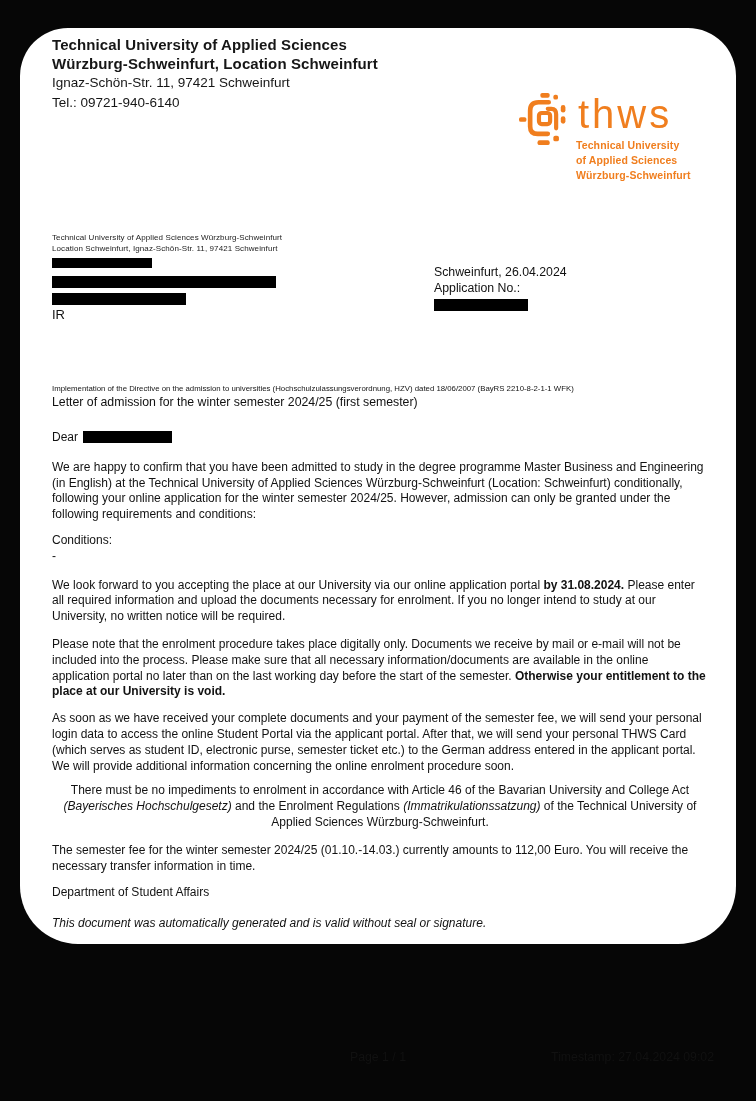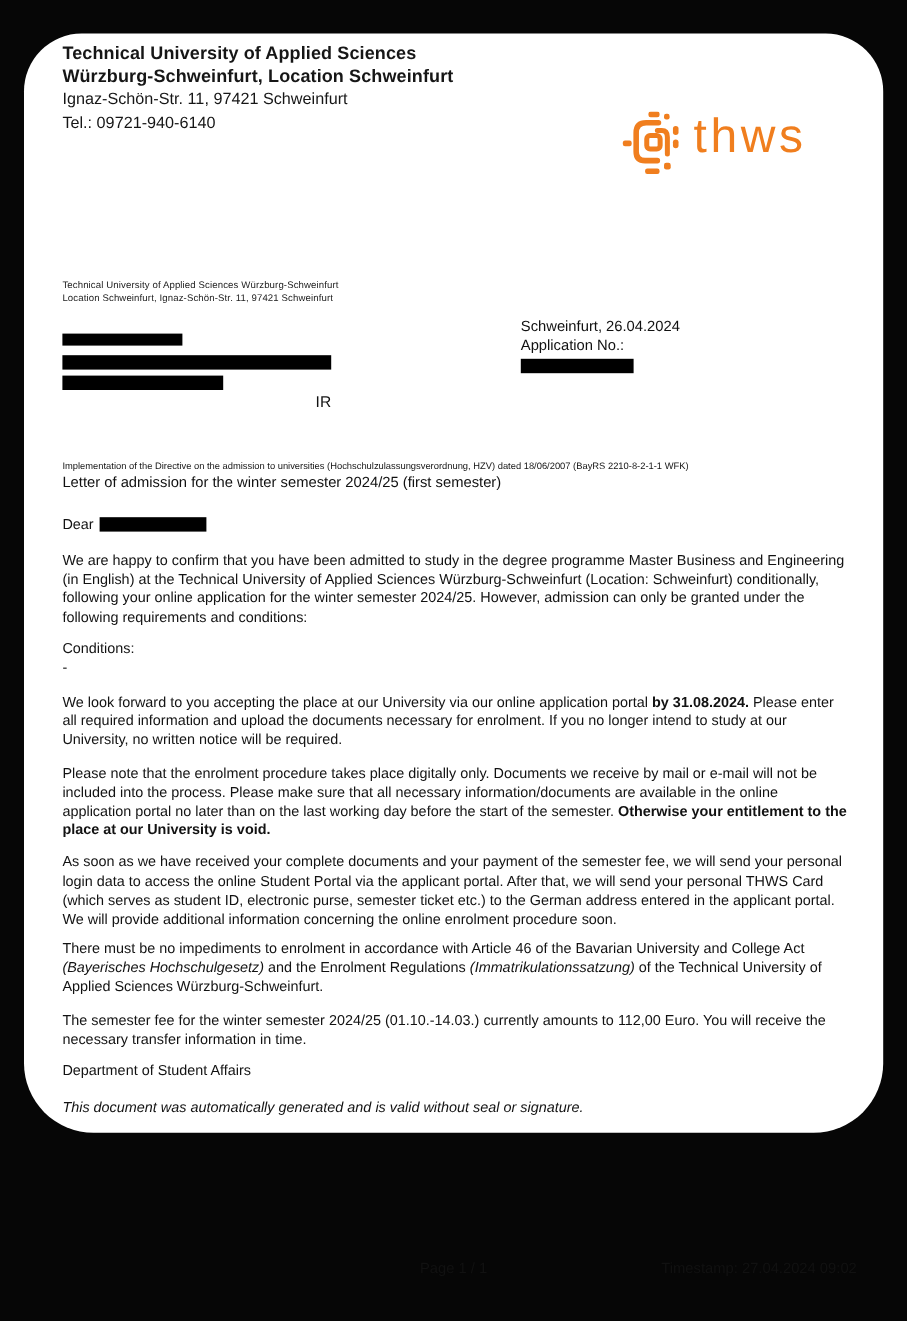--- a/index.html
+++ b/index.html
@@ -17,42 +17,42 @@
   .hdr{position:absolute;left:32px;top:7px;font-size:13.5px;line-height:20px;color:#161616;}
   .hdr .bold-line{font-weight:bold;font-size:15px;line-height:19px;letter-spacing:.1px;}
   
   .logo{position:absolute;left:497px;top:62px;width:215px;height:120px;color:#f07e1e;}
   .logo-icon{position:absolute;left:1px;top:3px;width:54px;height:52px;}
   .logo-word{position:absolute;left:61px;top:4px;font-size:40px;line-height:40px;font-weight:normal;letter-spacing:3px;}
   .logo-tag{position:absolute;left:59px;top:48px;font-size:10.5px;font-weight:bold;line-height:15px;letter-spacing:.1px;}
   
   .sender{position:absolute;left:32px;top:205px;font-size:8px;font-weight:normal;line-height:10.5px;color:#1c1c1c;letter-spacing:.1px;}
   
-  .recip{position:absolute;left:32px;top:250px;text-align:right;}
+  .recip{position:absolute;left:32px;top:230px;}
   .bar{background:#000;}
   .bar-r1{width:100px;height:10px;}
   .bar-r2{width:224px;height:12px;margin-top:8px;}
   .bar-r3{width:134px;height:12px;margin-top:5px;}
   .recip-suffix{font-size:13px;line-height:15px;margin-top:2px;}
   
   .meta{position:absolute;left:414px;top:236px;font-size:12.3px;line-height:16px;}
   .bar-app{width:94px;height:12px;margin-top:3px;}
   
   .refline{position:absolute;left:32px;top:356px;font-size:7.8px;line-height:9px;color:#141414;}
   .subject{position:absolute;left:32px;top:366px;font-size:12.3px;line-height:16px;}
   
   .body{position:absolute;left:32px;top:402px;width:656px;font-size:12px;line-height:15.8px;color:#121212;}
   .body p{margin:0;}
   .bar-inline{display:inline-block;width:89px;height:12px;background:#000;vertical-align:-2px;margin-left:5px;}
   .mt14{margin-top:14px !important;}
   .mt13{margin-top:13px !important;}
   .mt12{margin-top:12px !important;}
   .mt11{margin-top:11px !important;}
   .mt10{margin-top:10px !important;}
-  .mt9{margin-top:9px !important;}
+  .mt9{margin-top:9px !important;text-align:center;}
   .mt15{margin-top:15px !important;}
   .b{font-weight:bold;}
   .i{font-style:italic;}
   
   .footer-page{position:absolute;left:0;right:0;top:1022px;text-align:center;font-size:12.3px;}
   .footer-ts{position:absolute;right:22px;top:1022px;font-size:12.3px;}
 </style>
 </head>
 <body>
 
@@ -76,20 +76,25 @@
         <rect x="20" y="51" width="13" height="5" rx="2"></rect>
         <rect x="37" y="46" width="6" height="6" rx="2"></rect>
       </g>
       <g fill="none" stroke="#f07e1e" stroke-linecap="round">
         <path d="M32 10 H21 Q12 10 12 19 V36 Q12 44 20 44 H31" stroke-width="5"></path>
         <path d="M31 17 H35 Q40 17 40 23 V38" stroke-width="4.5"></path>
         <rect x="21.5" y="21.5" width="12" height="12" rx="3" stroke-width="4.5"></rect>
       </g>
     </svg>
     <div class="logo-word">thws</div>
+    <div class="logo-tag">
+      <div>Technical University</div>
+      <div>of Applied Sciences</div>
+      <div>Würzburg-Schweinfurt</div>
+    </div>
   </div>
 
   <div class="sender">
     <div>Technical University of Applied Sciences Würzburg-Schweinfurt</div>
     <div>Location Schweinfurt, Ignaz-Schön-Str. 11, 97421 Schweinfurt</div>
   </div>
 
   <div class="recip">
     <div class="bar bar-r1"></div>
     <div class="bar bar-r2"></div>

